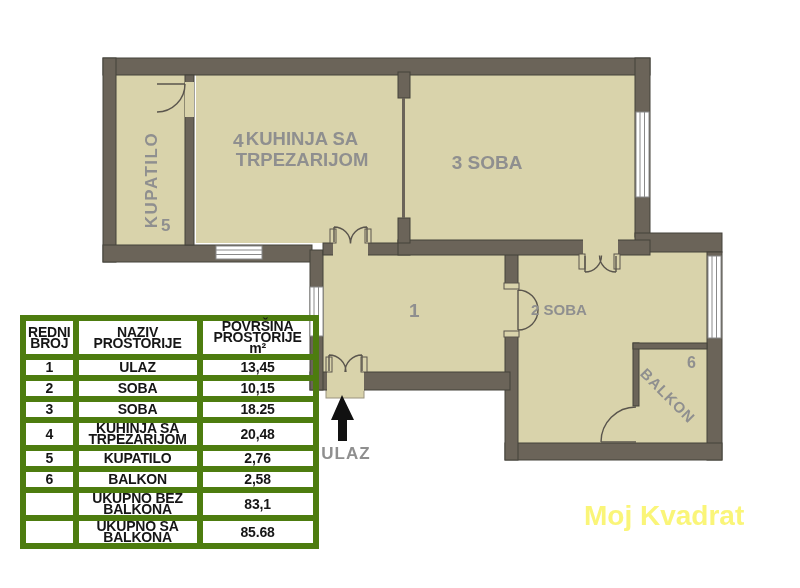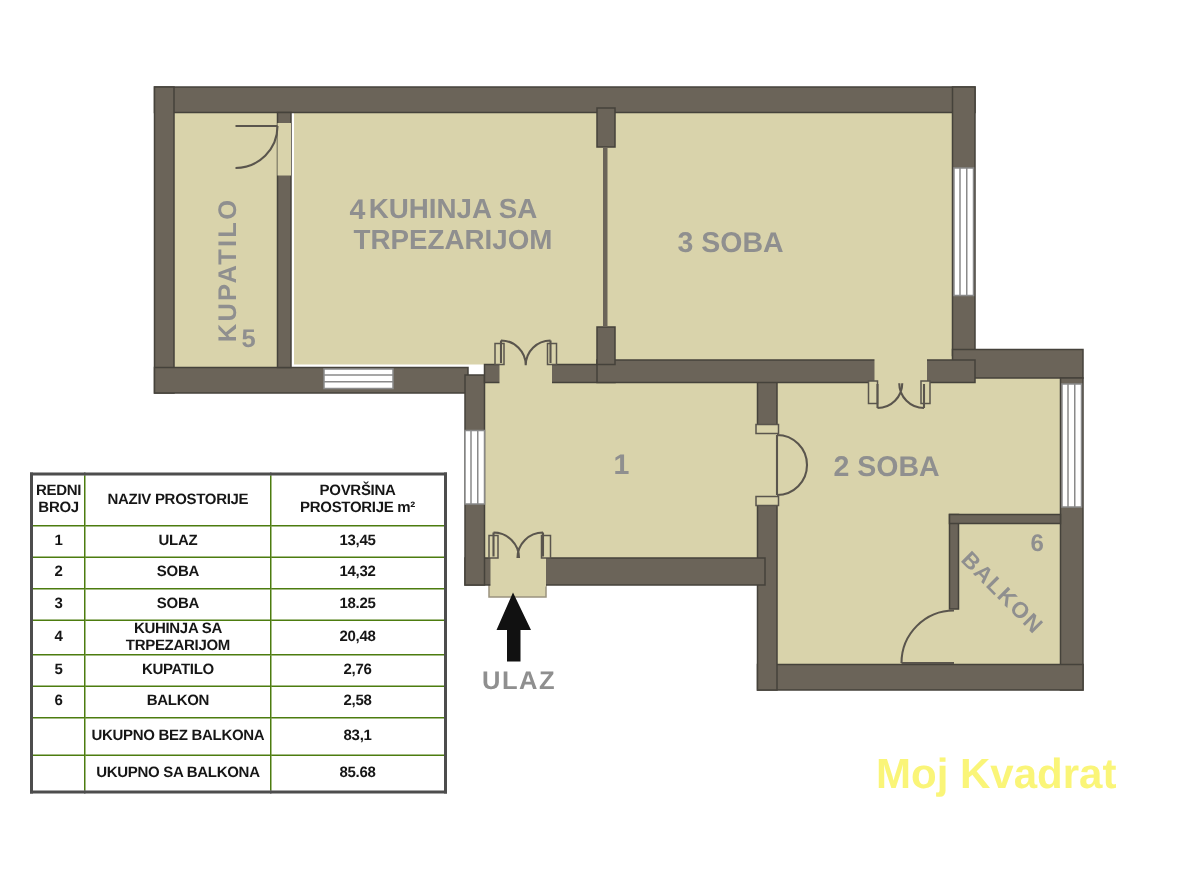--- a/index.html
+++ b/index.html
@@ -21,31 +21,31 @@
   .arrow{fill:var(--arrow,#111111);}
   
   .lbl{position:absolute;color:var(--label,#8f8f8f);font-weight:bold;white-space:nowrap;}
   .lbl-kupatilo{left:97px;top:170px;width:110px;height:20px;text-align:center;
     font-size:17px;letter-spacing:1.5px;transform:rotate(-90deg);}
   .lbl-5{left:161px;top:216px;font-size:17px;}
   .lbl-4{left:233px;top:130px;font-size:19px;}
   .lbl-kitchen{left:220px;top:128px;width:164px;text-align:center;font-size:18.5px;line-height:21px;}
   .lbl-soba3{left:427px;top:152px;width:120px;text-align:center;font-size:19px;}
   .lbl-1{left:409px;top:300px;font-size:19px;}
-  .lbl-soba2{left:531px;top:301px;width:120px;text-align:center;font-size:19px;}
+  .lbl-soba2{left:531px;top:301px;width:120px;text-align:left;font-size:15px;}
   .lbl-6{left:687px;top:354px;font-size:16px;}
   .lbl-balkon{left:623px;top:387px;width:90px;text-align:center;font-size:15px;
     letter-spacing:1px;transform:rotate(45deg);}
   .lbl-ulaz{left:318px;top:444px;width:56px;text-align:center;font-size:17px;letter-spacing:1px;}
   
   .area-table{position:absolute;left:20px;top:315px;border-collapse:collapse;
     border:2px solid #4d4d4d;color:#161616;font-weight:bold;}
   .area-table th,.area-table td{
-    border:1px solid #4d7c0f;text-align:center;vertical-align:middle;
-    padding:0 2px;font-size:10px;line-height:11px;letter-spacing:-0.2px;}
+    border:6px solid #4d7c0f;text-align:center;vertical-align:middle;
+    padding:0 2px;font-size:14px;line-height:11px;letter-spacing:-0.2px;}
   .col-no{width:33px;}
   .col-name{width:124px;}
   .col-area{width:116px;}
   .row-head{height:34px;}
   .row-std{height:21px;}
   .row-total{height:25px;}
   
   .watermark{position:absolute;left:584px;top:499px;color:var(--watermark,#faf578);
     font-size:28px;font-weight:bold;line-height:34px;white-space:nowrap;}
 </style>
@@ -155,21 +155,21 @@
       <th>POVRŠINA PROSTORIJE m²</th>
     </tr>
     <tr class="row-std">
       <td>1</td>
       <td>ULAZ</td>
       <td>13,45</td>
     </tr>
     <tr class="row-std">
       <td>2</td>
       <td>SOBA</td>
-      <td>14,32</td>
+      <td>10,15</td>
     </tr>
     <tr class="row-std">
       <td>3</td>
       <td>SOBA</td>
       <td>18.25</td>
     </tr>
     <tr class="row-std">
       <td>4</td>
       <td>KUHINJA SA TRPEZARIJOM</td>
       <td>20,48</td>

